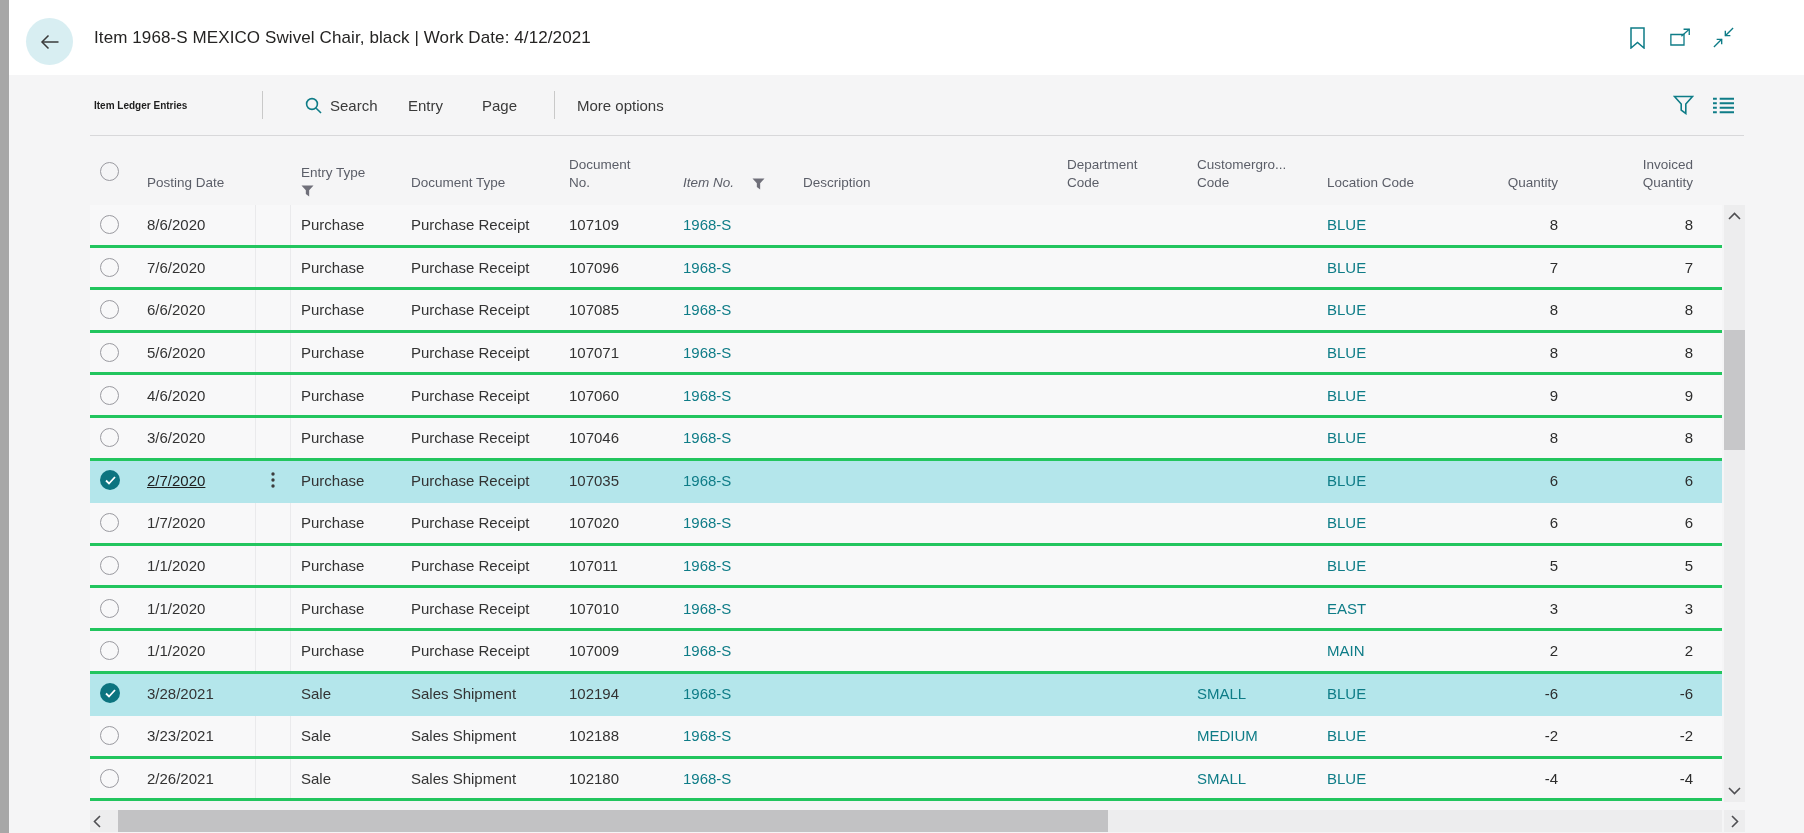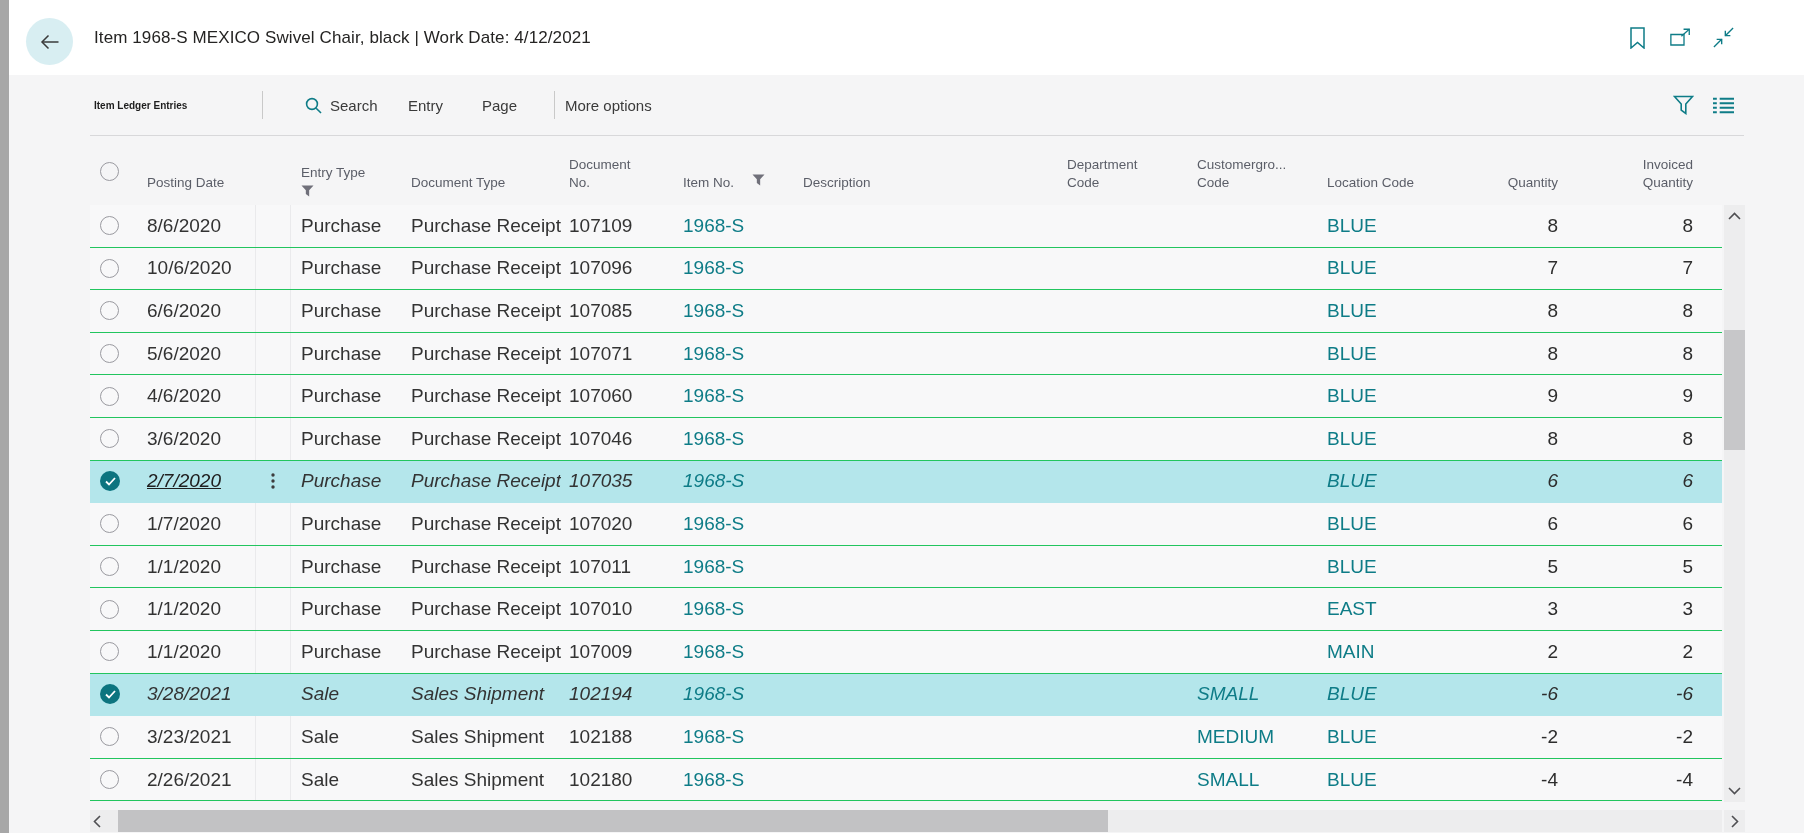--- a/index.html
+++ b/index.html
@@ -21,39 +21,39 @@
   
   .content { position:absolute; left:9px; top:75px; width:1795px; height:758px; background:#f5f5f6; }
 
   
   .toolbar { position:absolute; left:0; top:0; width:100%; height:60px; display:flex; align-items:center; }
   .tb-caption { position:absolute; left:85px; font-size:10px; font-weight:bold; color:#1e1e1e; }
   .tb-sep { position:absolute; top:16px; width:1px; height:28px; background:#c9c9c9; }
   .tb-sep1 { left:253px; } .tb-sep2 { left:545px; }
   .tb-item { position:absolute; top:0; height:60px; display:flex; align-items:center; gap:8px;
              font-size:15px; color:#3a3a3a; cursor:pointer; }
-  .tb-search { left:296px; } .tb-entry { left:399px; } .tb-page { left:473px; } .tb-more { left:556px; }
+  .tb-search { left:296px; } .tb-entry { left:399px; } .tb-page { left:473px; } .tb-more { left:568px; }
   .toolbar-actions { position:absolute; right:70px; top:0; height:60px; display:flex; align-items:center; gap:19px; }
 
   .header-divider { position:absolute; left:81px; top:60px; width:1654px; height:1px; background:#d8d8da; }
 
   
   .grid-cols { display:grid;
     grid-template-columns:47px 118px 36px 110px 160px 112px 118px 268px 130px 130px 130px 115px 135px 1fr; }
 
   .thead { position:absolute; left:81px; top:61px; width:1632px; height:69px; color:#5b5e68; font-size:13.5px; }
   .thead .hc { display:flex; flex-direction:column; justify-content:flex-end; padding:0 0 13px 10px; line-height:18px; }
   .thead .hc.num { align-items:flex-end; padding-right:6px; padding-left:0; text-align:left; }
   .hfunnel { width:13px; height:12px; margin-top:3px; }
-  .h-inline { display:flex; gap:18px; }
+  .h-inline { display:flex; align-items:flex-end; gap:18px;font-style:italic; }
 
   .tbody { position:absolute; left:81px; top:130px; width:1632px; }
-  .trow { height:42.6px; background:#f8f8f9; border-bottom:1px solid #22c55e; font-size:19px; color:#333333;
+  .trow { height:42.6px; background:#f8f8f9; border-bottom:3px solid #22c55e; font-size:15px; color:#333333;
           cursor:default; }
-  .trow.selected { background:#b4e6eb; border-bottom-color:#b4e6eb;font-style:italic; }
+  .trow.selected { background:#b4e6eb; border-bottom-color:#b4e6eb; }
   .cell { display:flex; align-items:center; padding-left:10px; overflow:hidden; white-space:nowrap; }
   .cell.num { justify-content:flex-end; padding-right:6px; padding-left:0; color:#2d2d2d; }
   .cell.link { color:#0e7c87; cursor:pointer; }
   .cell.docno { padding-left:8px; } .cell.desc { padding-left:12px; }
   .cell.dept, .cell.cgrp, .cell.loc { padding-left:8px; }
   .gap-cell { border-left:1px solid #eaeaec; border-right:1px solid #eaeaec; display:flex;
               align-items:center; justify-content:center; }
   .trow.selected .gap-cell { border-color:#b4e6eb; }
   .rowmenu { visibility:hidden; cursor:pointer; }
   .trow.focused .rowmenu { visibility:visible; }
@@ -243,21 +243,21 @@
     <div class="cell loc link">BLUE</div>
     <div class="cell num">8</div>
     <div class="cell num">8</div>
     <div class="cell"></div>
   </div>
         <div class="trow grid-cols">
     <div class="selwrap">
       <span class="radio"></span>
 
     </div>
-    <div class="cell pdate">10/6/2020</div>
+    <div class="cell pdate">7/6/2020</div>
     <div class="gap-cell">
       <span class="rowmenu">
         <svg width="4" height="16" viewBox="0 0 4 16" fill="#3c3c3c">
           <circle cx="2" cy="2" r="1.7"></circle>
                 <circle cx="2" cy="8" r="1.7"></circle>
                 <circle cx="2" cy="14" r="1.7"></circle>
         </svg>
       </span>
     </div>
     <div class="cell">Purchase</div>

